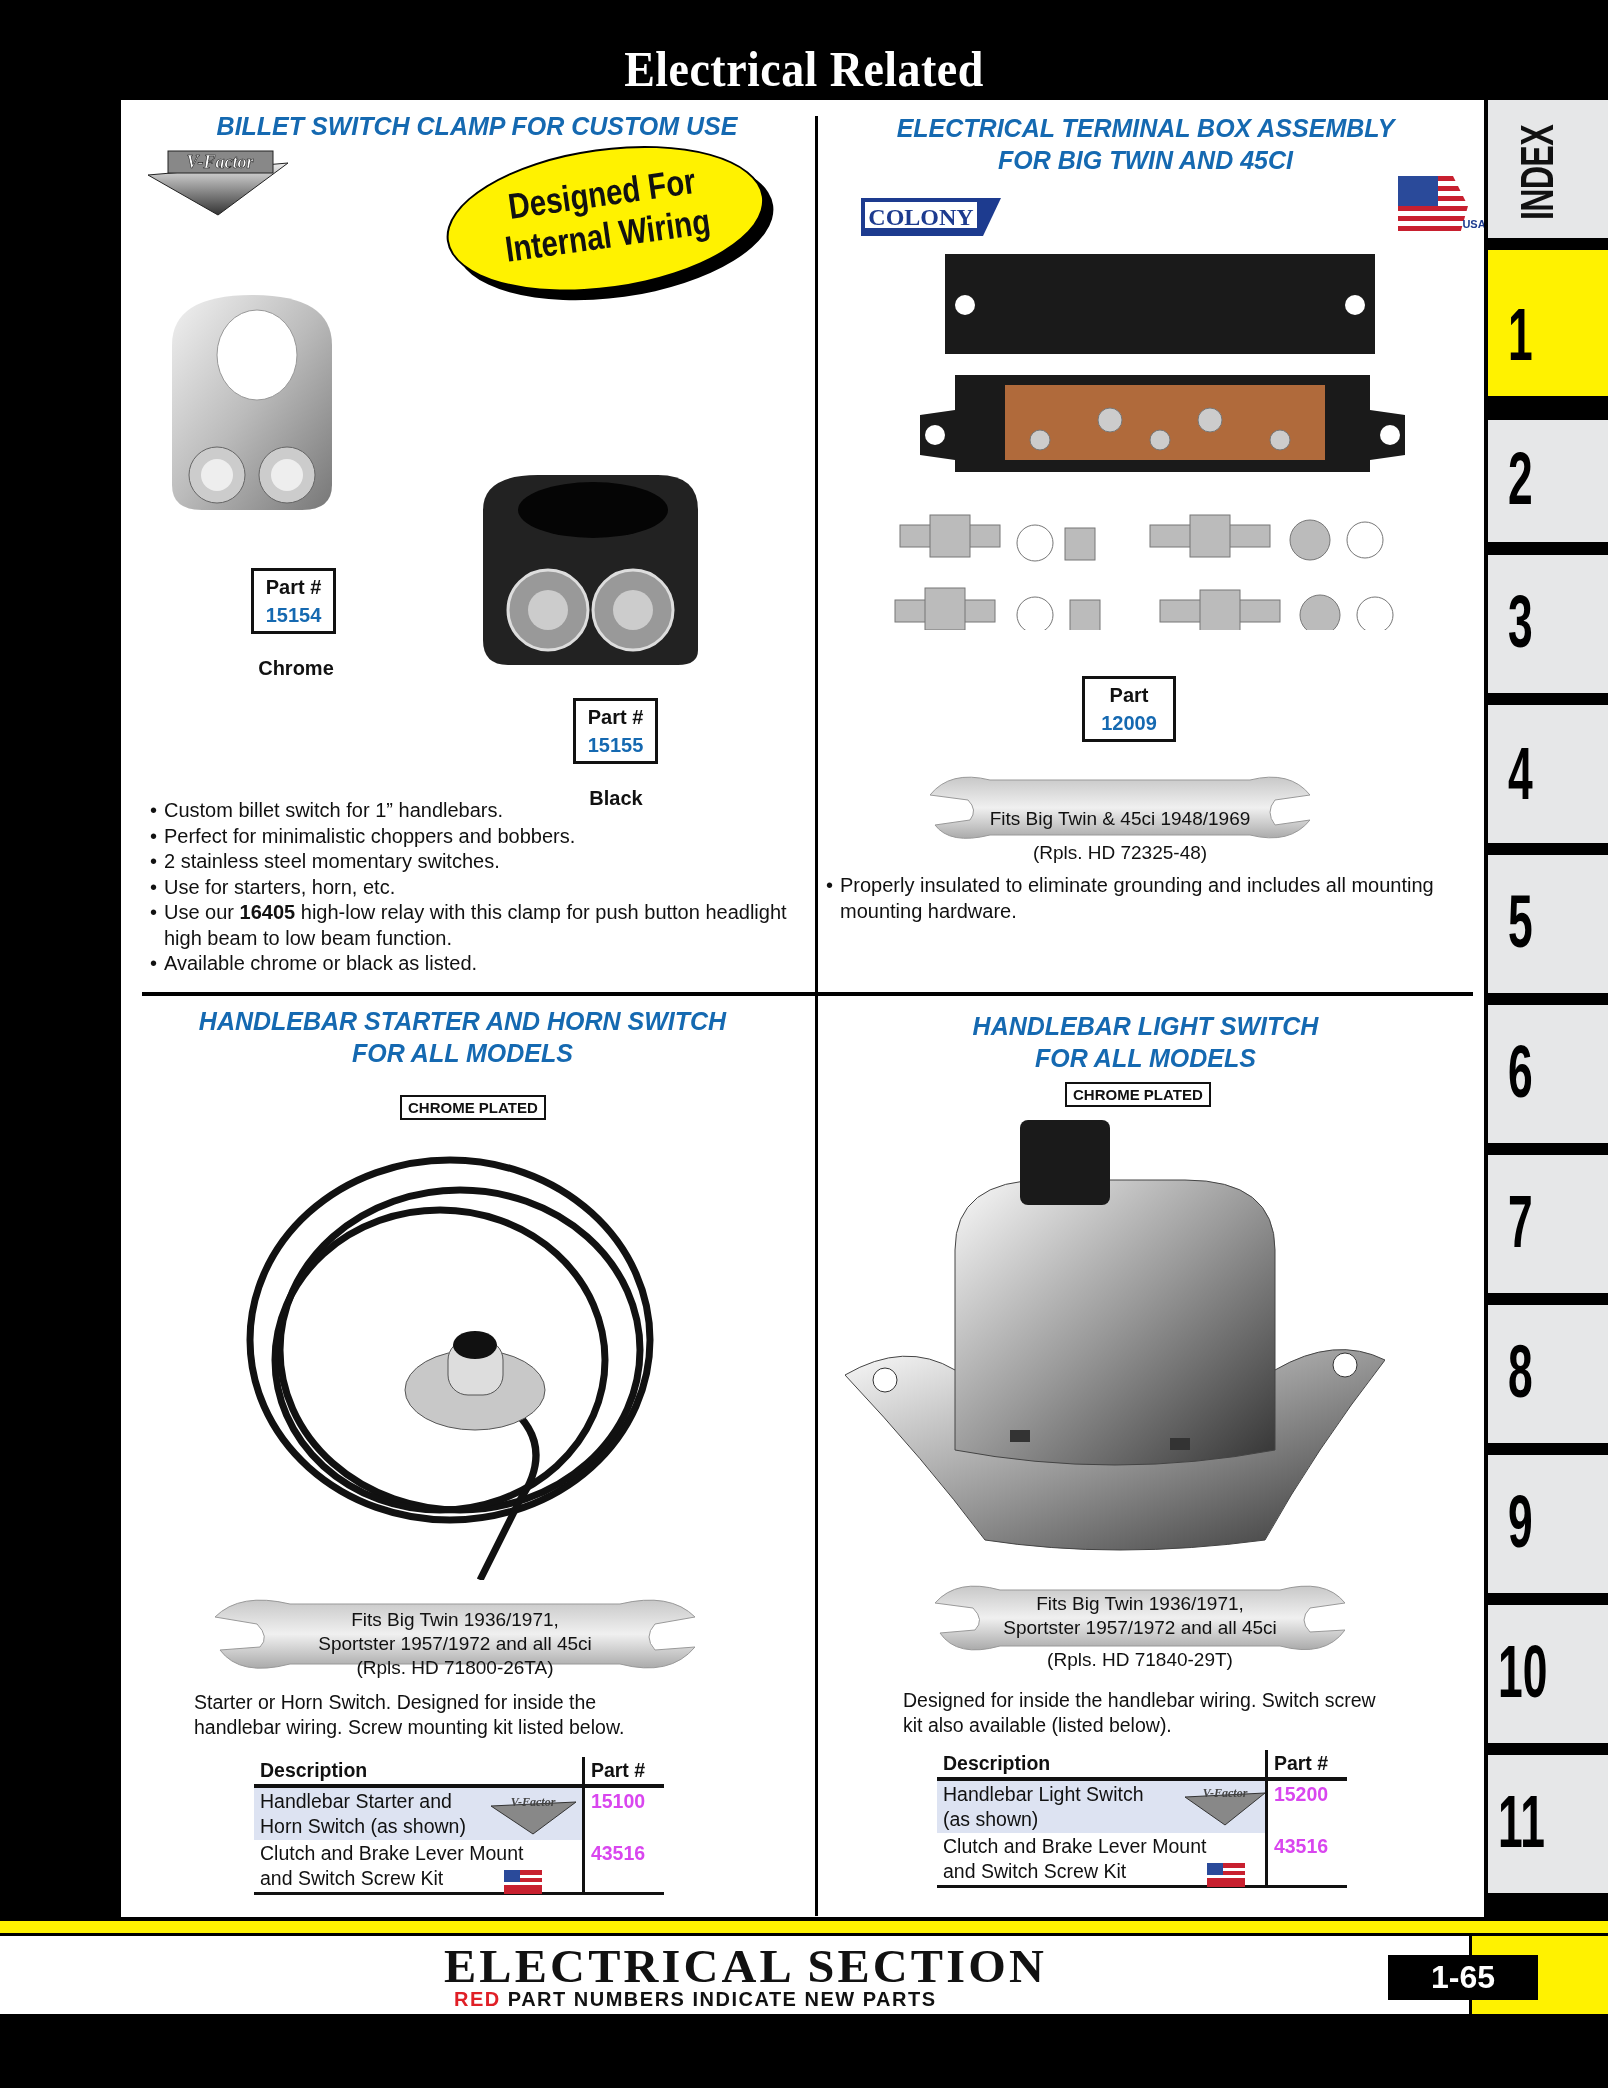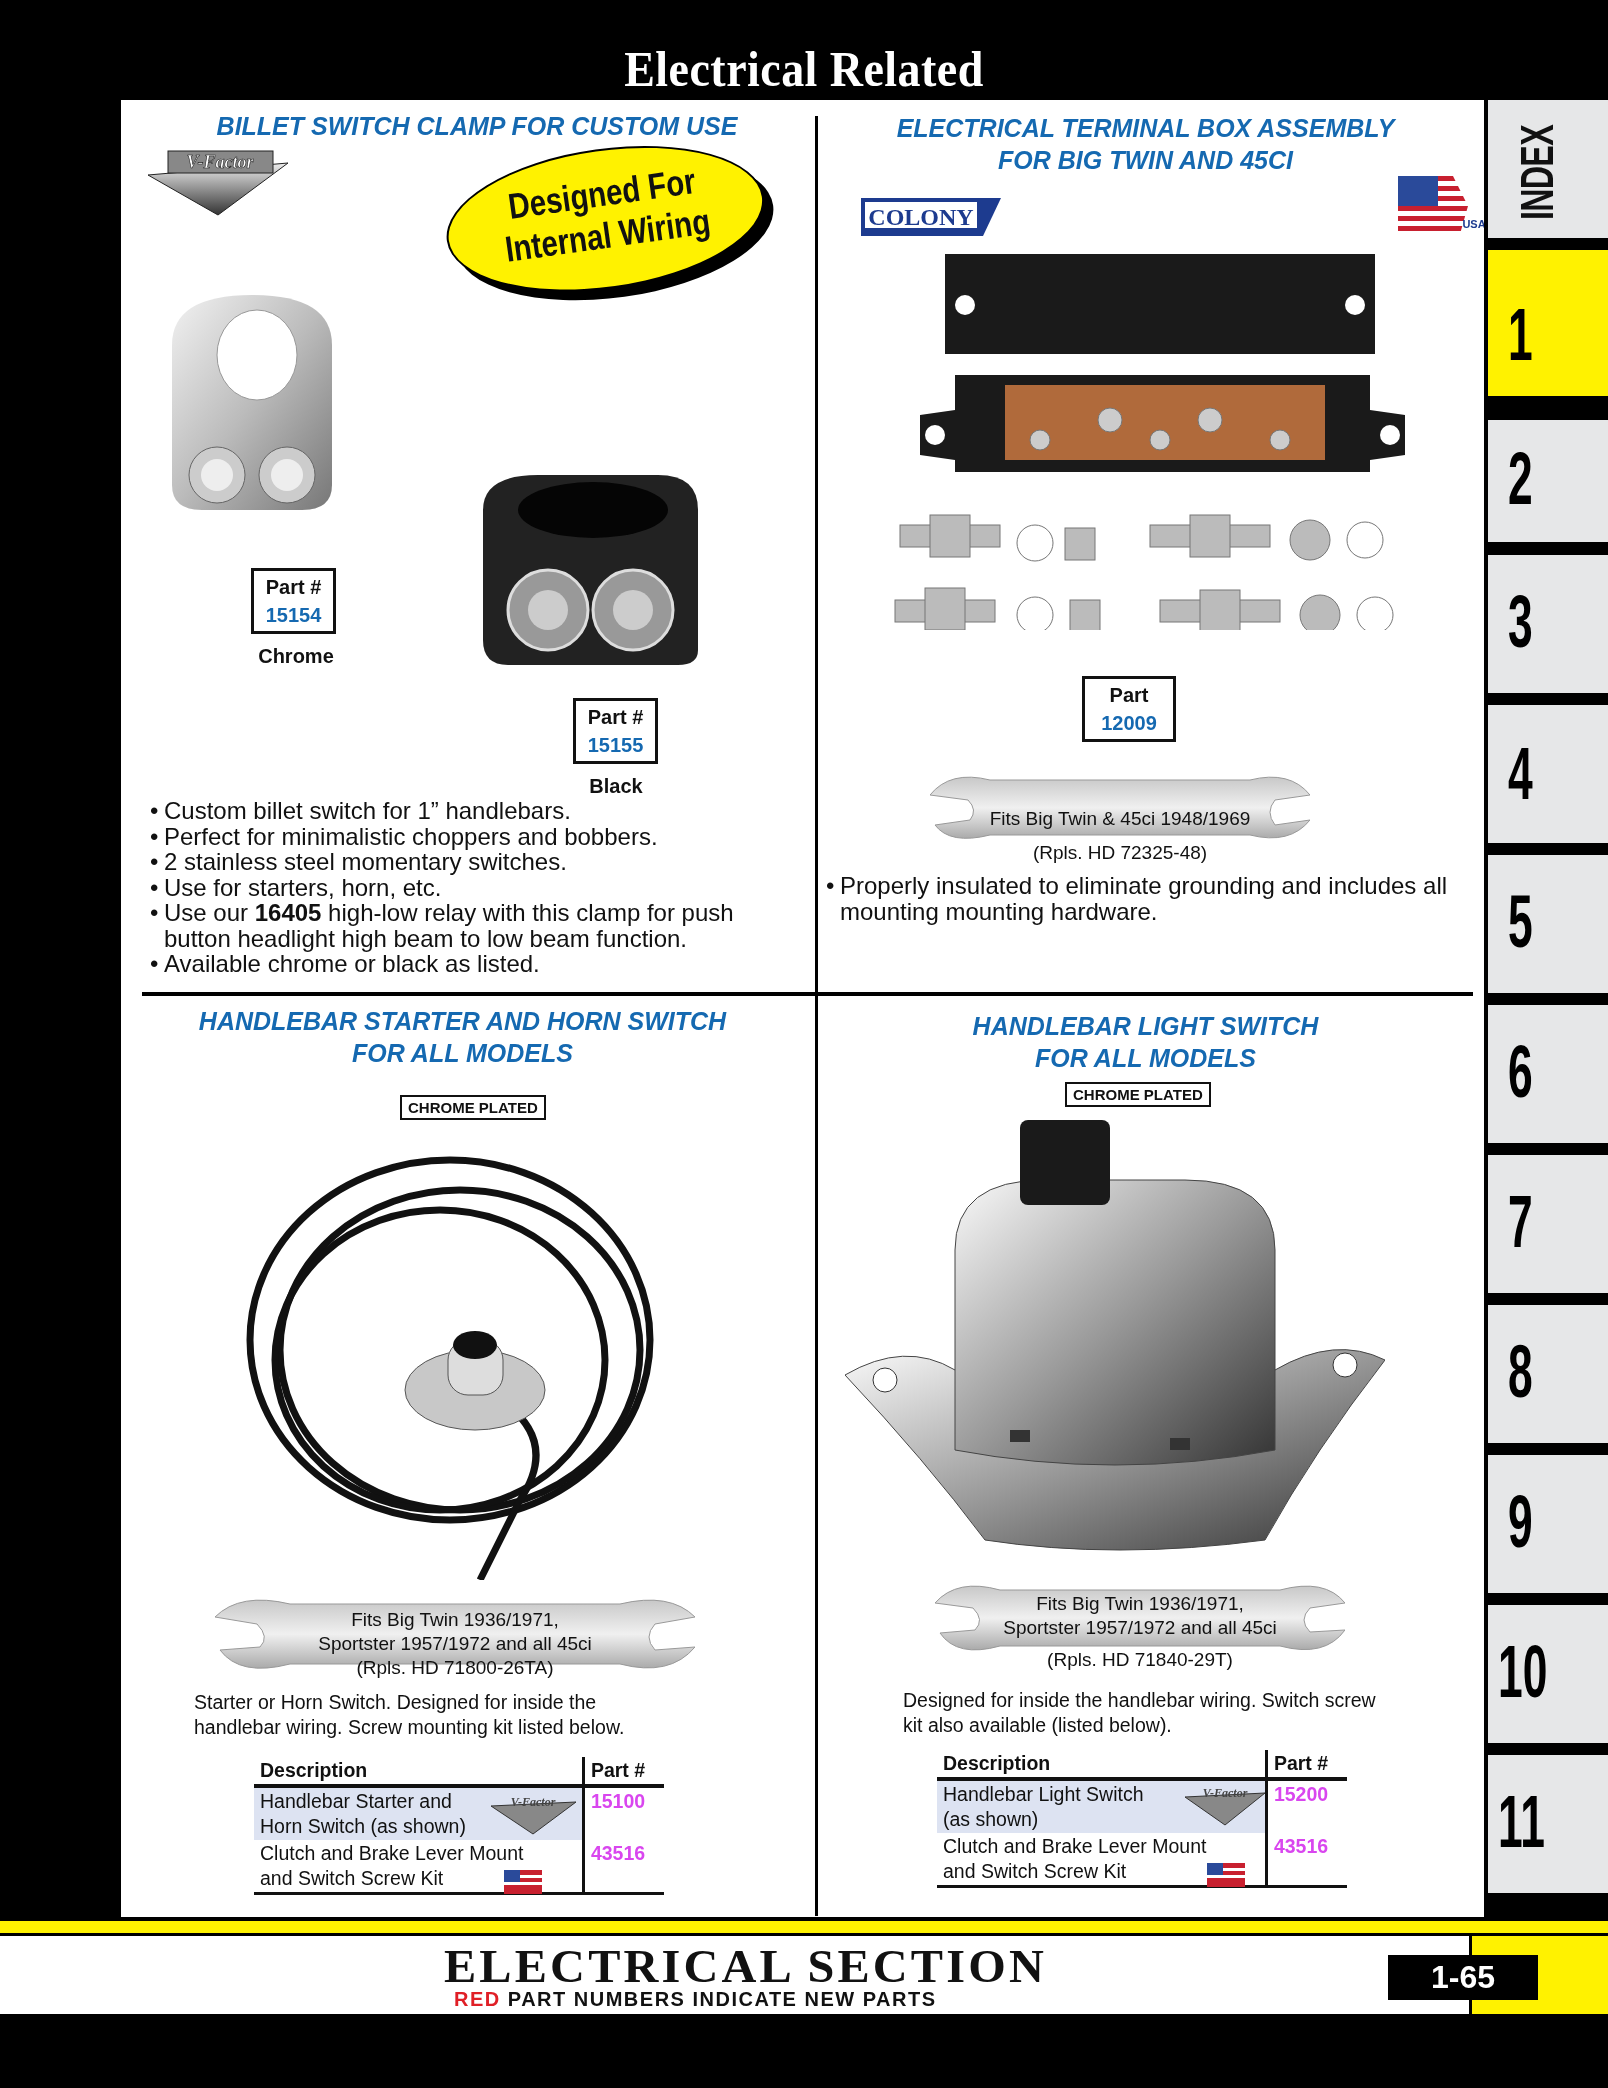--- a/index.html
+++ b/index.html
@@ -23,23 +23,23 @@
   .title {
     position: absolute; color: #1569b1; font-style: italic; font-weight: bold;
     font-size: 25px; text-align: center; line-height: 32px;
   }
 
   .partbox {
     position: absolute; border: 3px solid #111; background: #fff; text-align: center;
     font-weight: bold; font-size: 20px; line-height: 28px; padding: 2px 6px;
   }
   .partbox .pn { color: #1569b1; }
-  .caption { position: absolute; font-weight: bold; font-size: 20px; text-align: center; }
-
-  .bullets { position: absolute; font-size: 24px; line-height: 25.5px; list-style: none; }
+  .caption { position: absolute; font-weight: bold; font-size: 20px; text-align: center; margin-top: 12px; }
+
+  .bullets { position: absolute; font-size: 20px; line-height: 25.5px; list-style: none; }
   .bullets li { padding-left: 14px; text-indent: -14px; }
   .bullets li::before { content: "\2022"; display: inline-block; width: 14px; text-indent: 0; }
 
   .wrench { position: absolute; }
   .wrench svg { position: absolute; left: 0; top: 0; }
   .wrench .wtext { position: absolute; left: 0; width: 100%; text-align: center; font-size: 19px; line-height: 24px; }
 
   .para { position: absolute; font-size: 19.5px; line-height: 25px; }
 
   .badge {

